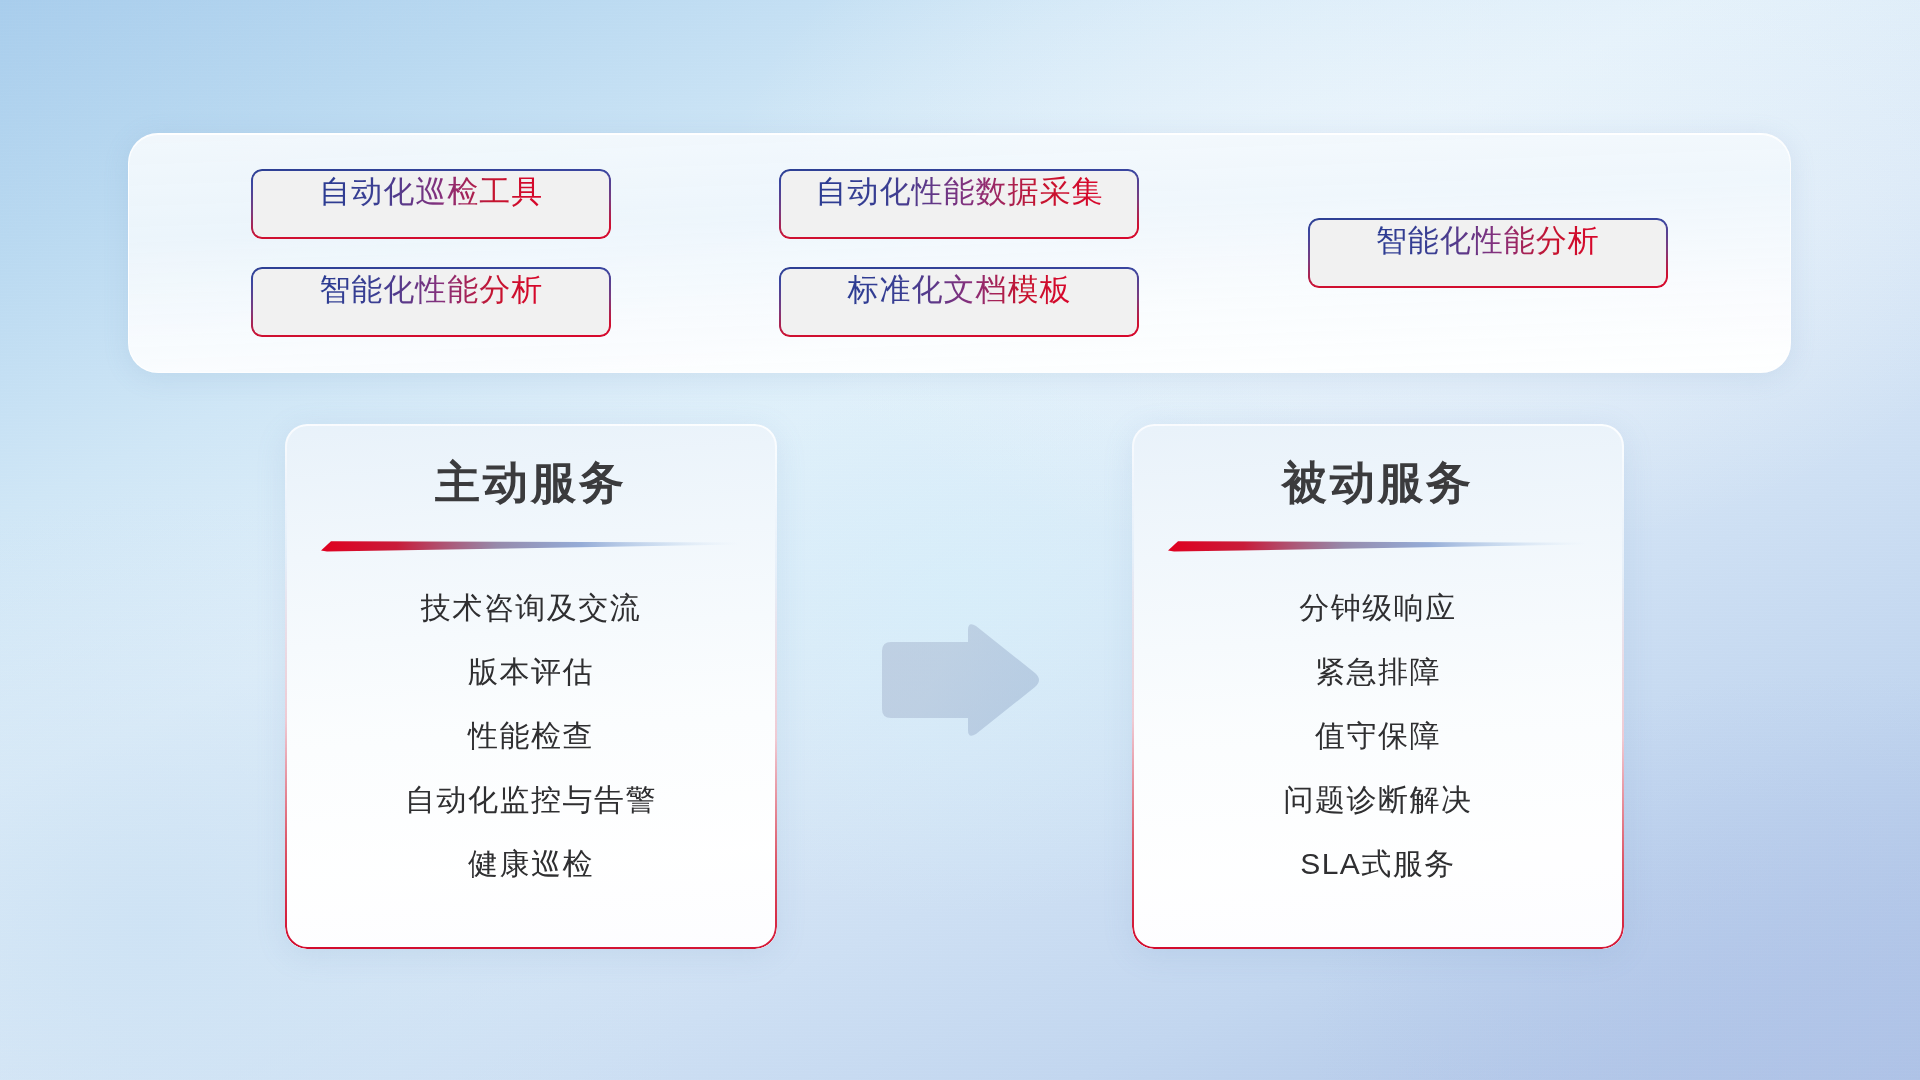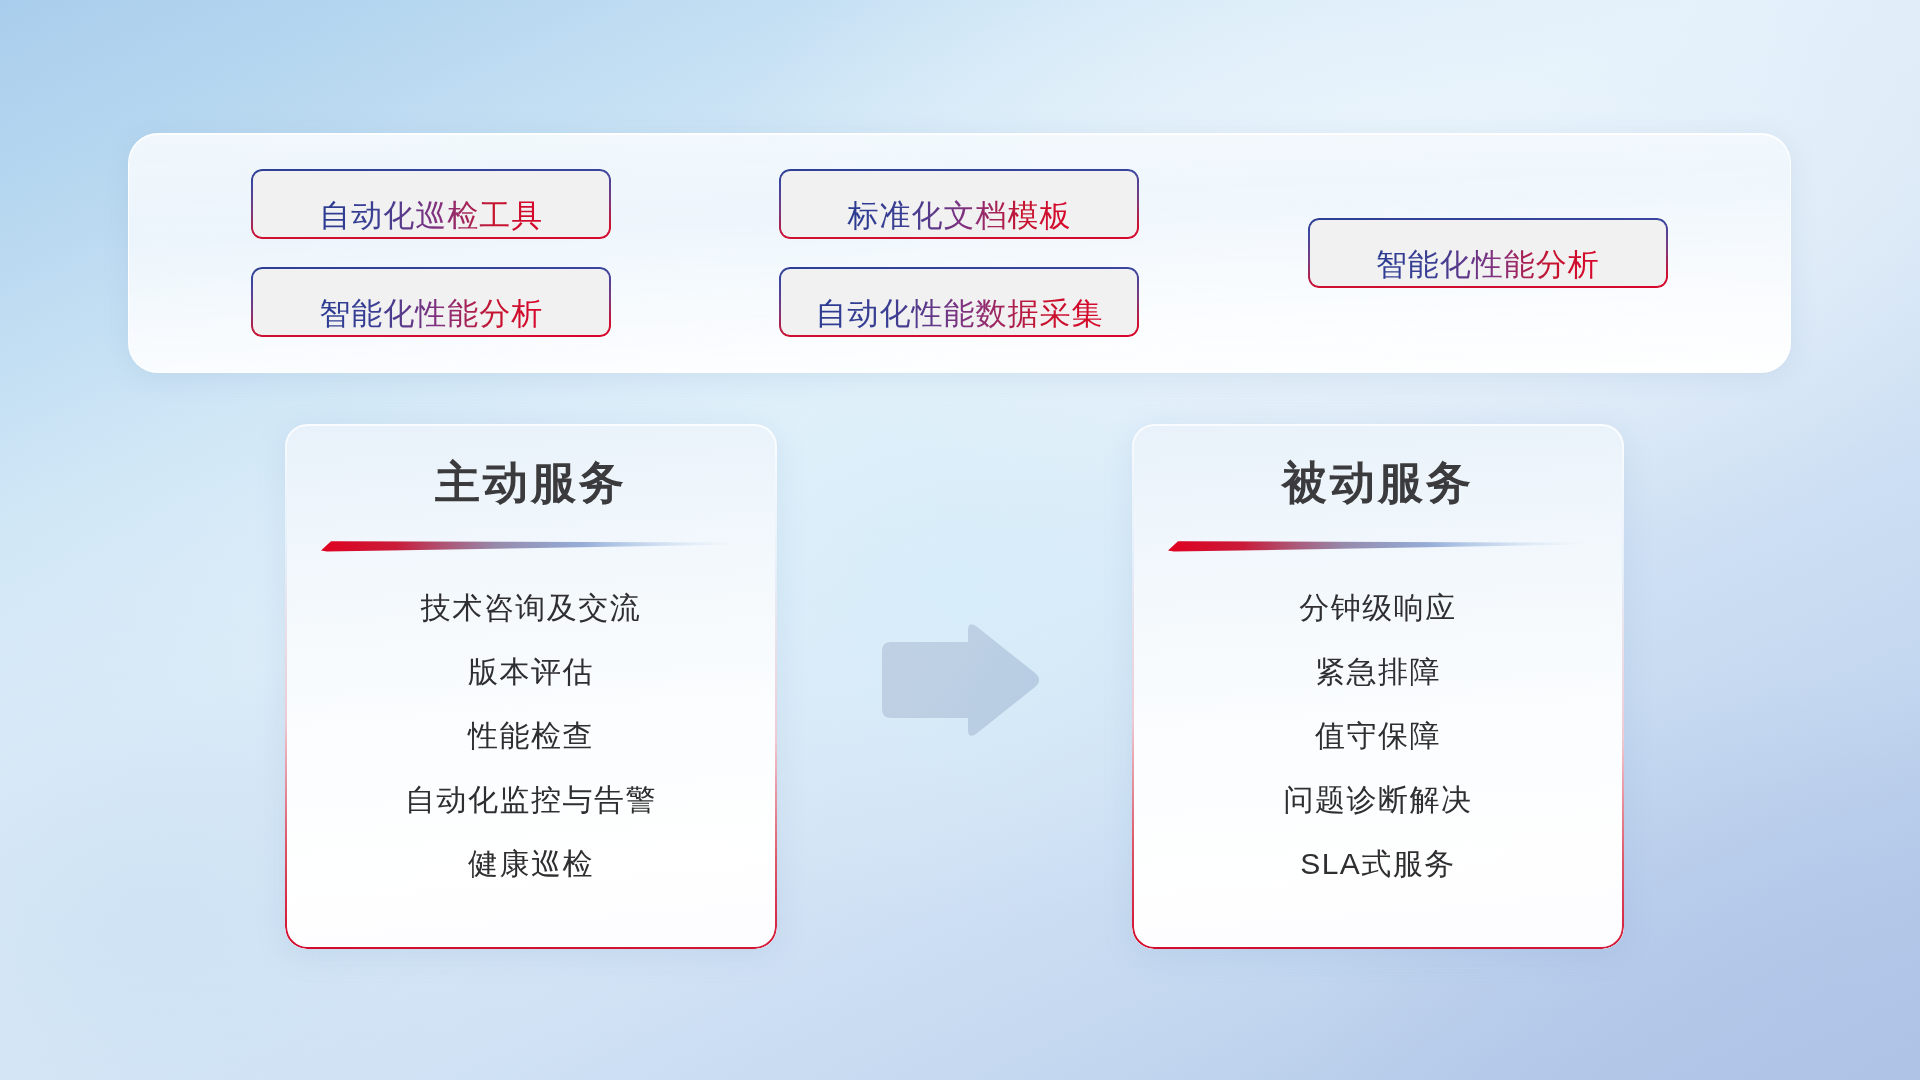--- a/index.html
+++ b/index.html
@@ -78,21 +78,21 @@
   }
 
   
   .pill {
     position: relative;
     width: 360px;
     height: 70px;
     border-radius: 11px;
     background: #f1f1f1;
     display: flex;
-    align-items: flex-end;
+    align-items: flex-start;
     justify-content: center;
     padding: 2px;
   }
   
   .pill::before {
     content: "";
     position: absolute;
     inset: 0;
     border-radius: 11px;
     padding: 2px;
@@ -212,24 +212,24 @@
       <div class="pill">
         <span class="pill-label">自动化巡检工具</span>
       </div>
       <div class="pill">
         <span class="pill-label">智能化性能分析</span>
       </div>
     </div>
 
     <div class="pill-column">
       <div class="pill">
+        <span class="pill-label">自动化性能数据采集</span>
+      </div>
+      <div class="pill">
         <span class="pill-label">标准化文档模板</span>
-      </div>
-      <div class="pill">
-        <span class="pill-label">自动化性能数据采集</span>
       </div>
     </div>
 
     <div class="pill-column">
       <div class="pill">
         <span class="pill-label">智能化性能分析</span>
       </div>
     </div>
 
   </div>

